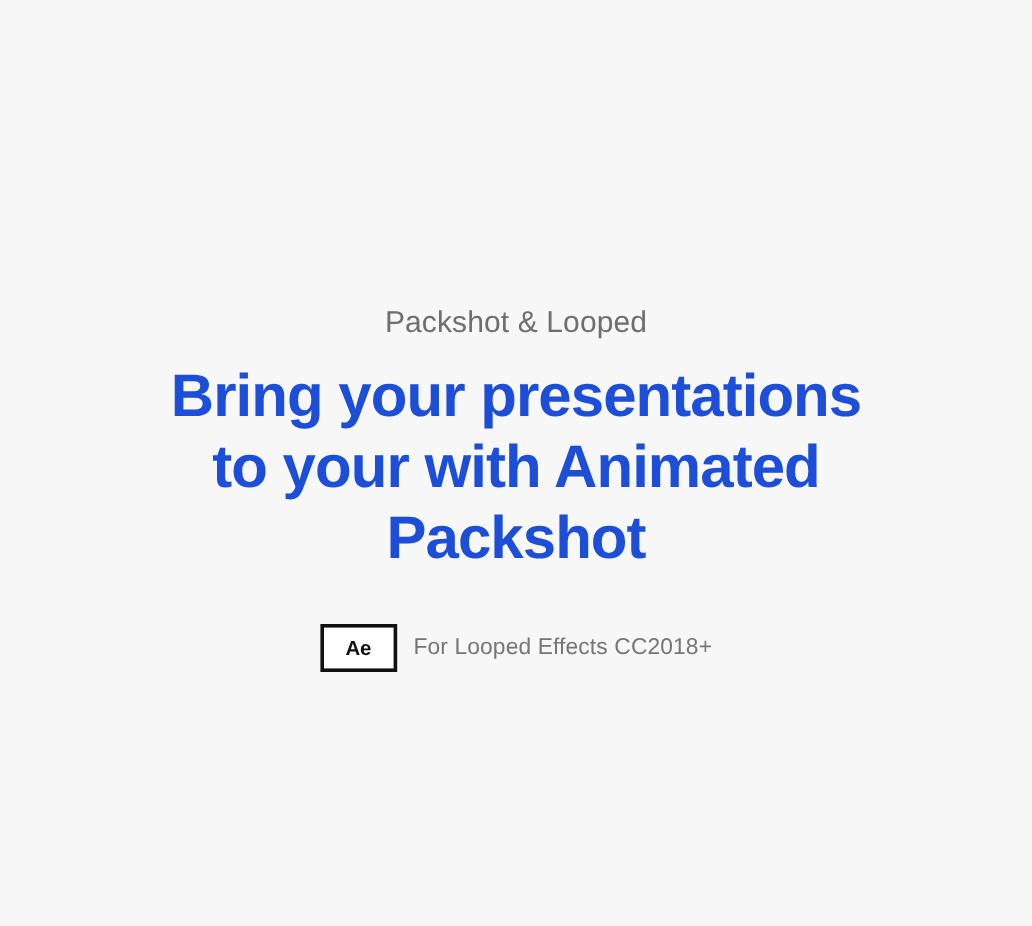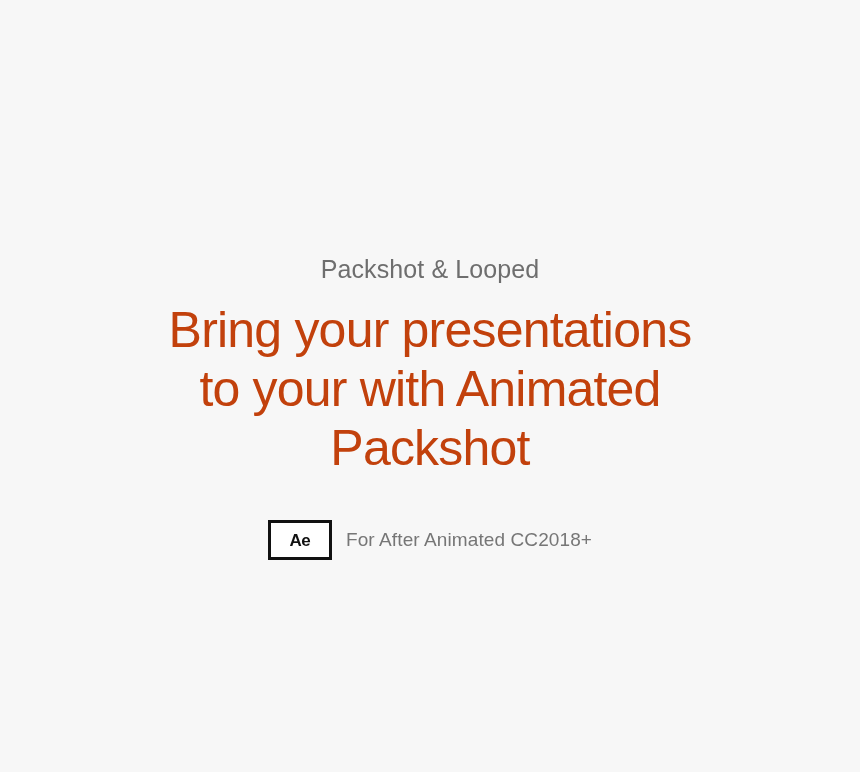--- a/index.html
+++ b/index.html
@@ -35,22 +35,22 @@
     font-size: 25px;
     font-weight: 400;
     color: #6e6e6e;
     letter-spacing: 0.1px;
     line-height: 1.1;
     margin: 0 0 18px 0;
     text-align: center;
   }
   .headline {
     font-size: 50px;
-    font-weight: 400;
-    color: #c2410c;
+    font-weight: 700;
+    color: #1d4ed8;
     line-height: 59px;
     letter-spacing: -0.8px;
     text-align: center;
     margin: 0;
     max-width: 600px;
   }
   .headline .line {
     display: block;
     white-space: nowrap;
   }
@@ -100,17 +100,17 @@
     <h1 class="headline">
       <span class="line">Bring your presentations</span>
       <span class="line">to your with Animated</span>
       <span class="line">Packshot</span>
     </h1>
 
     <div class="subtitle-row">
       <div class="ae-badge">
         <span class="ae-badge-label">Ae</span>
       </div>
-      <div class="subtitle-text">For After Animated CC2018+</div>
+      <div class="subtitle-text">For Looped Effects CC2018+</div>
     </div>
 
   </div>
 </div>
 
 </body></html>

